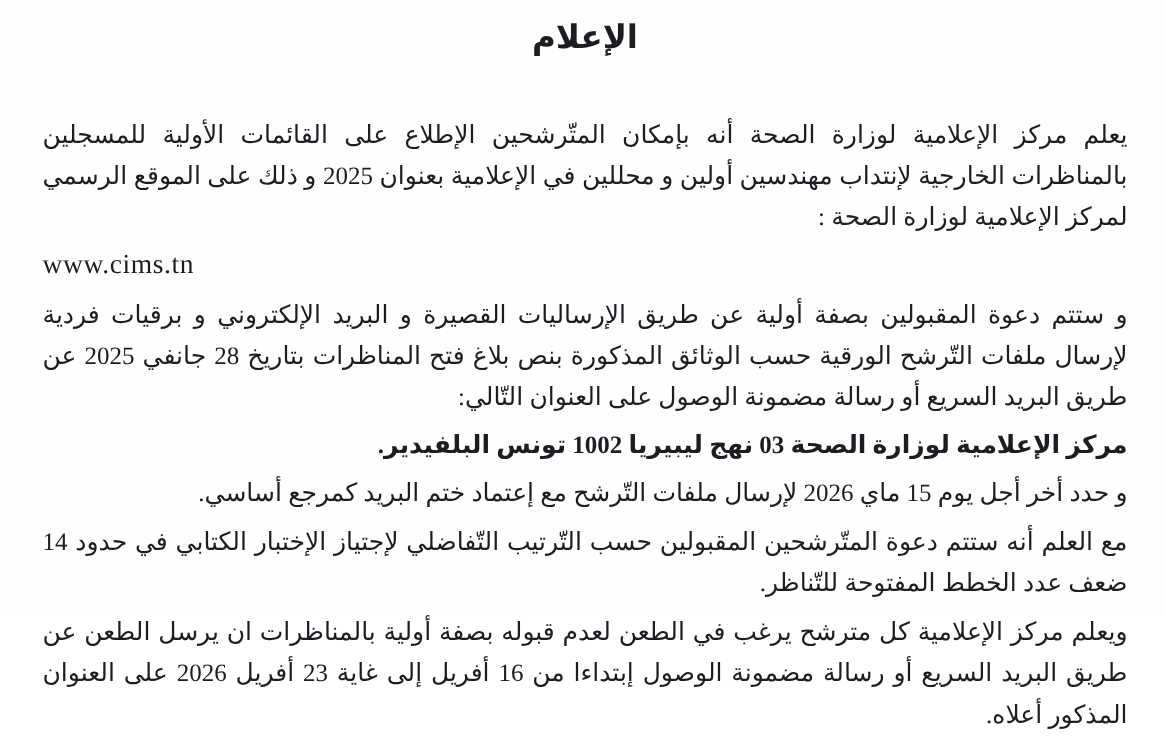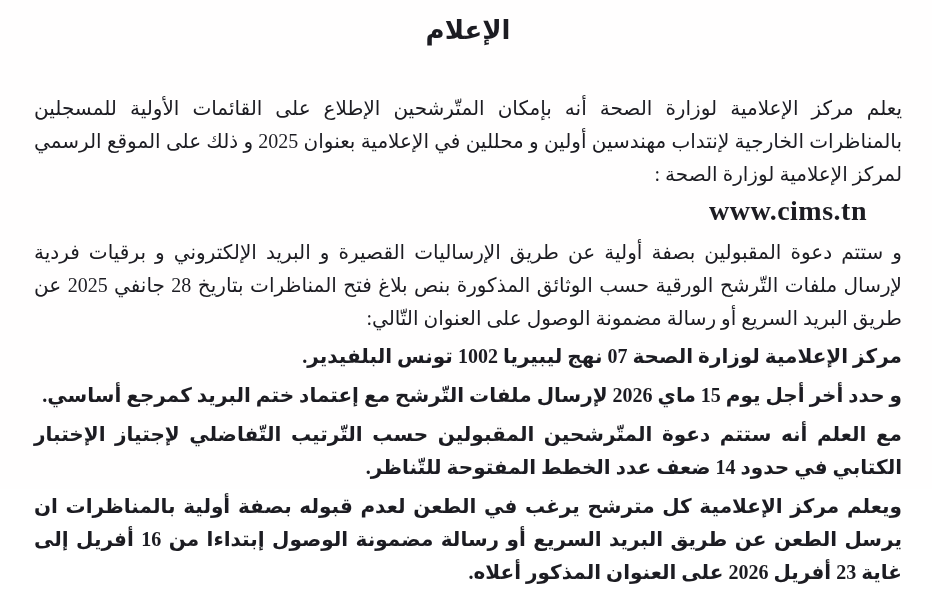--- a/index.html
+++ b/index.html
@@ -29,48 +29,48 @@
   .para {
     font-size: 20px;
     line-height: 33px;
     text-align: justify;
     text-align-last: right;
     direction: rtl;
     font-family: "Liberation Serif", "DejaVu Sans", serif;
   }
   .website-line {
     direction: ltr;
-    text-align: right;
+    text-align: left;
     margin: 5px 35px 10px 0;
-    font-weight: bold;
-    font-size: 28px;
+    font-weight: normal;
+    font-size: 22px;
     line-height: 30px;
     font-family: "Liberation Serif", serif;
     letter-spacing: 0.5px;
   }
   .address-line {
     font-weight: bold;
     margin-top: 5px;
   }
-  .mt { margin-top: 6px; font-weight: bold; }
+  .mt { margin-top: 6px; }
 </style>
 </head>
 <body>
 
 <div class="page">
 
   <h1 class="doc-title">الإعلام</h1>
 
   <p class="para">يعلم مركز الإعلامية لوزارة الصحة أنه بإمكان المتّرشحين الإطلاع على القائمات الأولية للمسجلين بالمناظرات الخارجية لإنتداب مهندسين أولين و محللين في الإعلامية بعنوان 2025 و ذلك على الموقع الرسمي لمركز الإعلامية لوزارة الصحة :</p>
 
   <div class="website-line">www.cims.tn</div>
 
   <p class="para">و ستتم دعوة المقبولين بصفة أولية عن طريق الإرساليات القصيرة و البريد الإلكتروني و برقيات فردية لإرسال ملفات التّرشح الورقية حسب الوثائق المذكورة بنص بلاغ فتح المناظرات بتاريخ 28 جانفي 2025 عن طريق البريد السريع أو رسالة مضمونة الوصول على العنوان التّالي:</p>
 
-  <p class="para address-line">مركز الإعلامية لوزارة الصحة 07 نهج ليبيريا 1002 تونس البلفيدير.</p>
+  <p class="para address-line">مركز الإعلامية لوزارة الصحة 03 نهج ليبيريا 1002 تونس البلفيدير.</p>
 
   <p class="para mt">و حدد أخر أجل يوم 15 ماي 2026 لإرسال ملفات التّرشح مع إعتماد ختم البريد كمرجع أساسي.</p>
 
   <p class="para mt">مع العلم أنه ستتم دعوة المتّرشحين المقبولين حسب التّرتيب التّفاضلي لإجتياز الإختبار الكتابي في حدود 14 ضعف عدد الخطط المفتوحة للتّناظر.</p>
 
   <p class="para mt">ويعلم مركز الإعلامية كل مترشح يرغب في الطعن لعدم قبوله بصفة أولية بالمناظرات ان يرسل الطعن عن طريق البريد السريع أو رسالة مضمونة الوصول إبتداءا من 16 أفريل إلى غاية 23 أفريل 2026 على العنوان المذكور أعلاه.</p>
 
 </div>
 
 </body></html>

